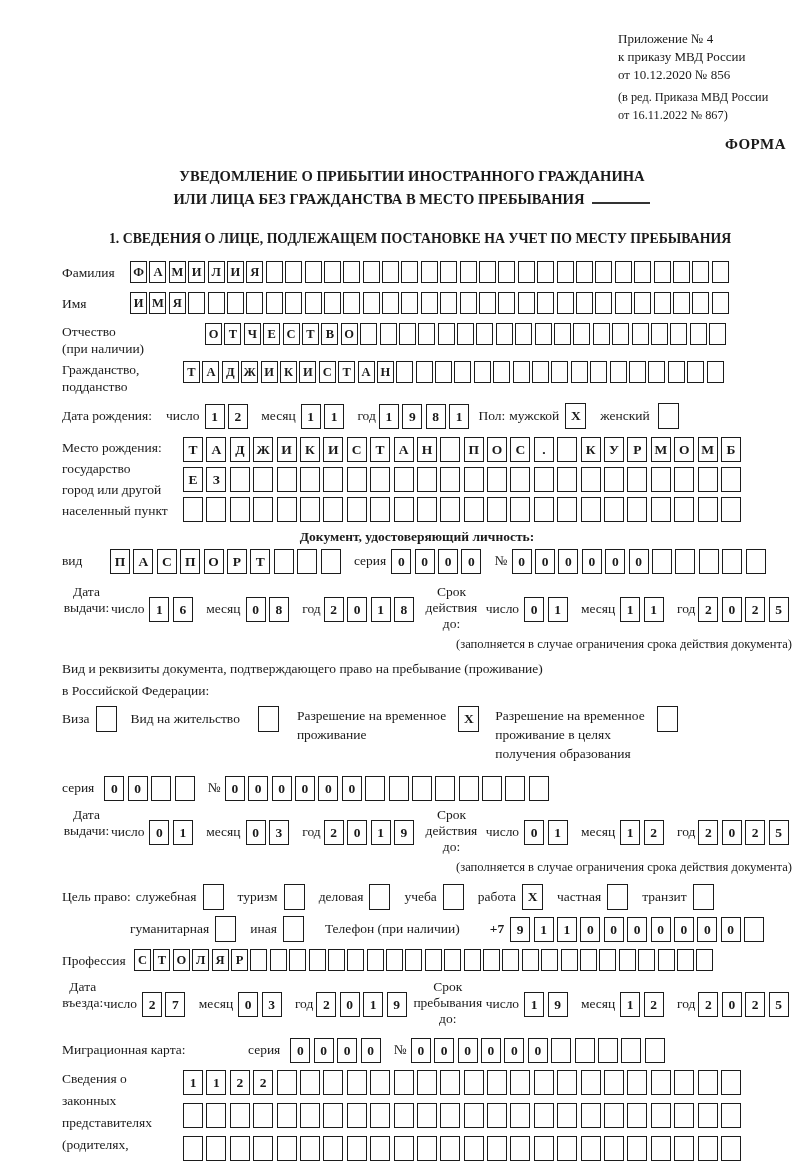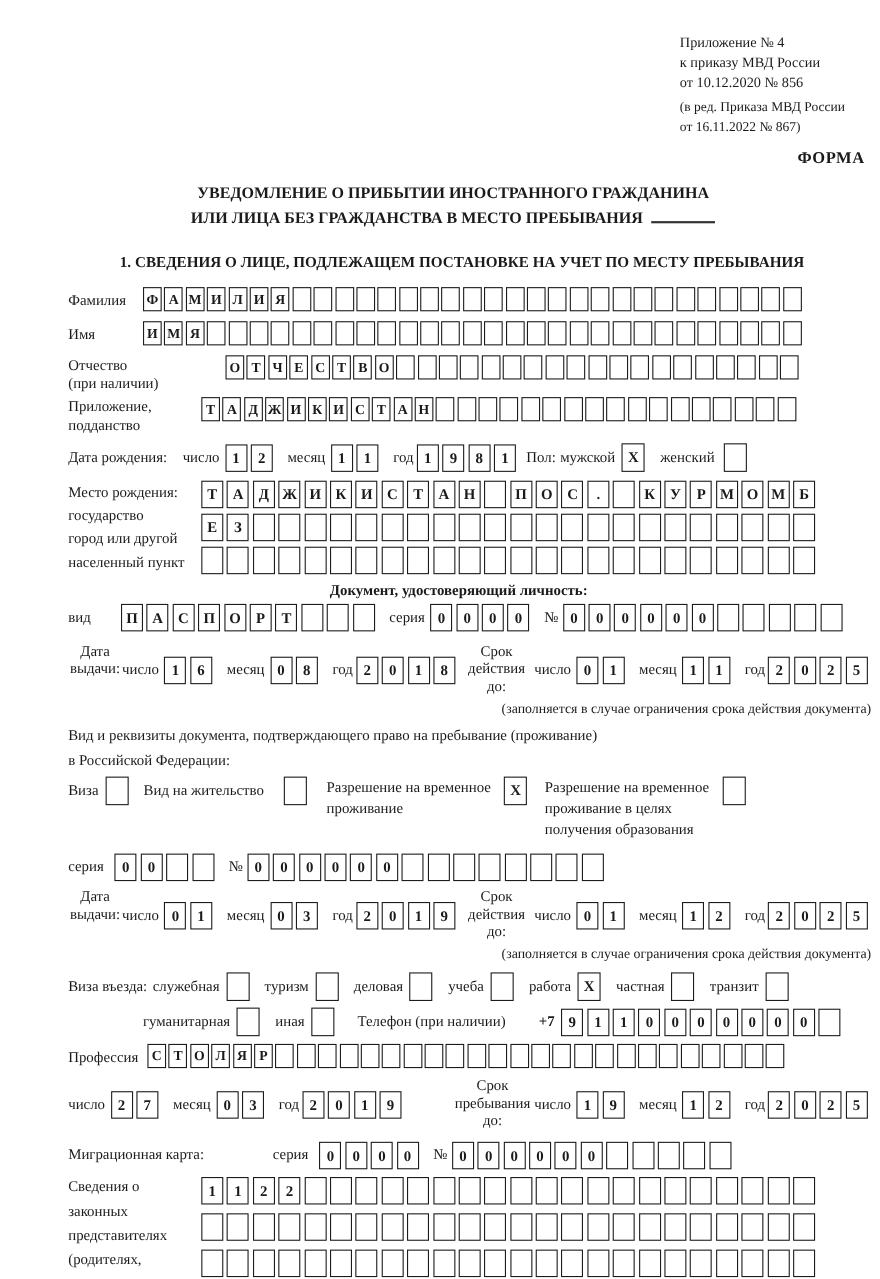--- a/index.html
+++ b/index.html
@@ -166,21 +166,21 @@
         <span class="cell"></span>
         <span class="cell"></span>
         <span class="cell"></span>
         <span class="cell"></span>
         <span class="cell"></span>
       </span>
   </div>
 
   <div class="row" style="margin-top:4px;">
     <span class="lbl" style="width:121px;">
-      <div>Приложение,</div>
+      <div>Гражданство,</div>
       <div>подданство</div>
     </span>
     <span class="cells s">
         <span class="cell">Т</span>
         <span class="cell">А</span>
         <span class="cell">Д</span>
         <span class="cell">Ж</span>
         <span class="cell">И</span>
         <span class="cell">К</span>
         <span class="cell">И</span>
@@ -500,21 +500,21 @@
             <span class="cell">0</span>
             <span class="cell">2</span>
             <span class="cell">5</span>
           </span>
       </div>
     </div>
   </div>
   <div class="note">(заполняется в случае ограничения срока действия документа)</div>
 
   <div class="row" style="margin-top:9px; align-items:center;">
-    <span>Виза въезда:</span>
+    <span>Цель право:</span>
     <span class="opt-lbl" style="margin-left:5px;">служебная</span>
     <span class="cb"></span>
     <span class="opt-lbl">туризм</span>
     <span class="cb"></span>
     <span class="opt-lbl">деловая</span>
     <span class="cb"></span>
     <span class="opt-lbl">учеба</span>
     <span class="cb"></span>
     <span class="opt-lbl">работа</span>
     <span class="cb">X</span>
@@ -577,20 +577,21 @@
         <span class="cell"></span>
         <span class="cell"></span>
         <span class="cell"></span>
         <span class="cell"></span>
         <span class="cell"></span>
       </span>
   </div>
 
   <div class="dates" style="margin-top:6px;">
     <div class="dcol" style="width:390px;">
+      <div class="dhead">Дата въезда:</div>
       <div class="drow">
         <span class="dl first">число</span>
         <span class="cells m">
             <span class="cell">2</span>
             <span class="cell">7</span>
           </span>
         <span class="dl">месяц</span>
         <span class="cells m">
             <span class="cell">0</span>
             <span class="cell">3</span>

